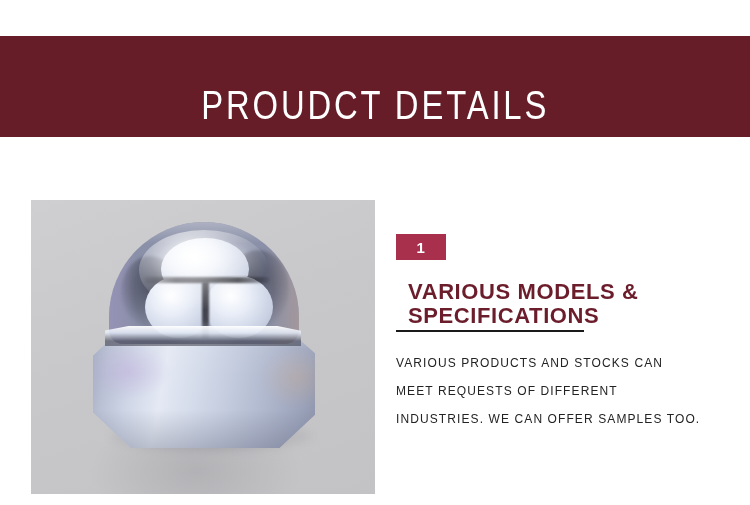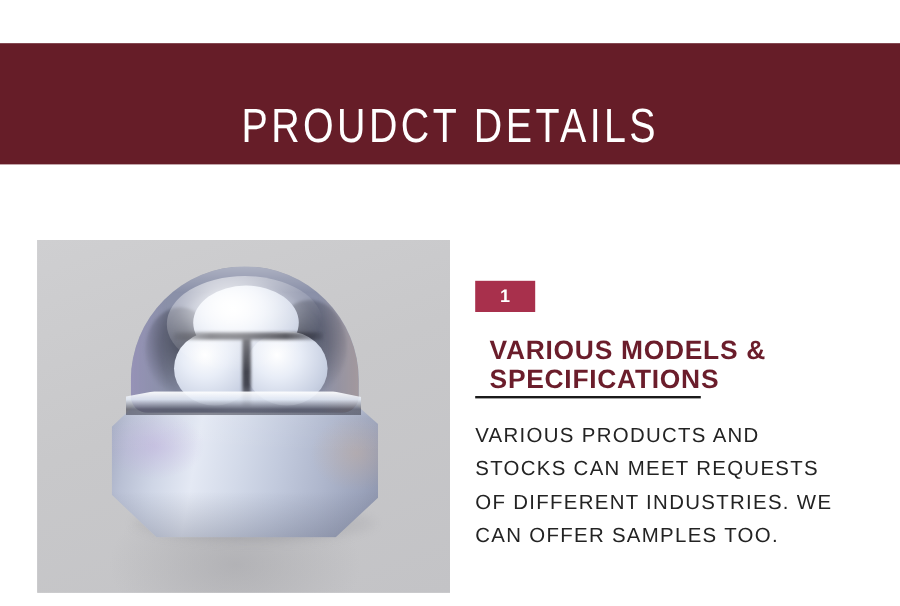--- a/index.html
+++ b/index.html
@@ -240,21 +240,21 @@
     width: 188px;
     height: 2px;
     background: #1a1a1a;
   }
   .body-copy {
     position: absolute;
     left: 396px;
     top: 212px;         
     width: 308px;
     color: #232323;
-    font-size: 17px;
+    font-size: 12px;
     line-height: 28px;
     letter-spacing: 1.1px;
     text-transform: uppercase;
     margin: 0;
   }
 </style>
 </head>
 <body>
 
 <div class="banner">

